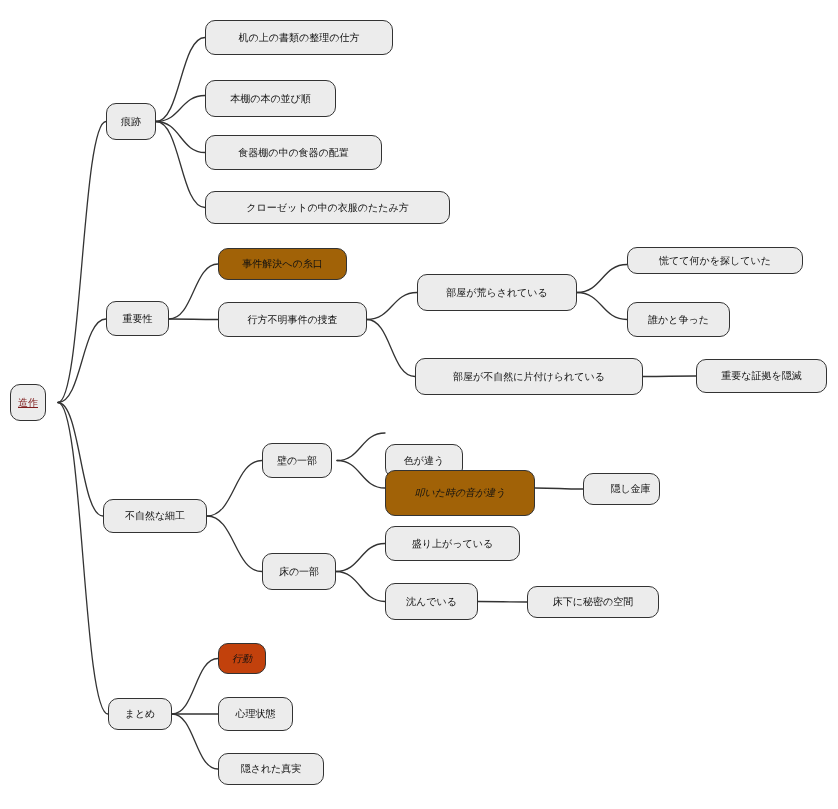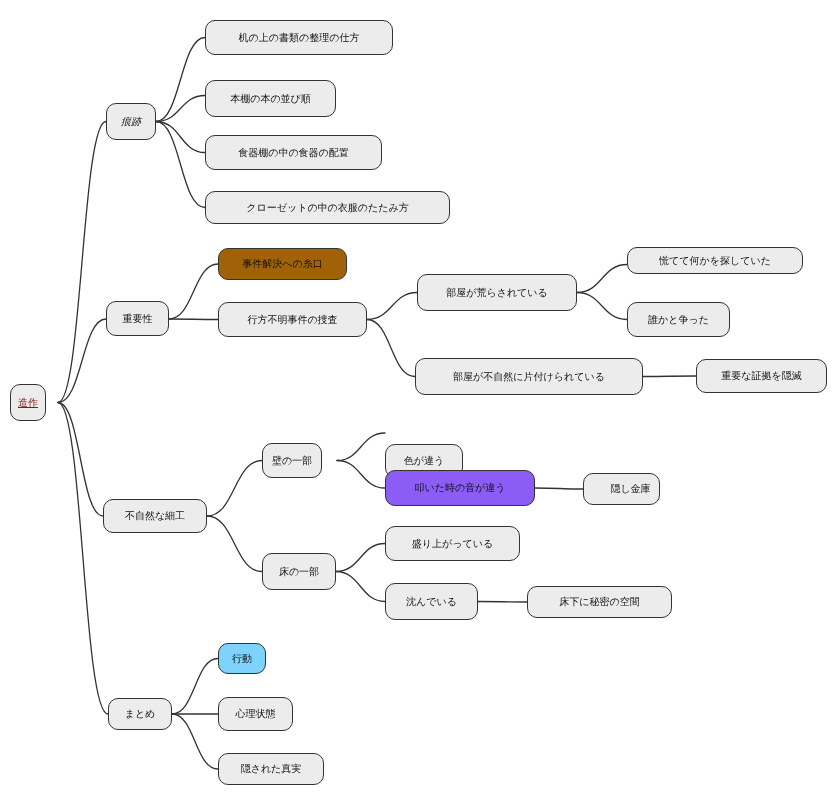--- a/index.html
+++ b/index.html
@@ -70,40 +70,40 @@
       <path d="M 336 571.5 C 360.5 571.5, 360.5 543.5, 385 543.5" fill="none" stroke="#333333" stroke-width="1.3" stroke-linecap="round"></path>
       <path d="M 336 571.5 C 360.5 571.5, 360.5 601.5, 385 601.5" fill="none" stroke="#333333" stroke-width="1.3" stroke-linecap="round"></path>
       <path d="M 478 601.5 C 502.5 601.5, 502.5 602, 527 602" fill="none" stroke="#333333" stroke-width="1.3" stroke-linecap="round"></path>
       <path d="M 58 402.5 C 83 402.5, 83 714, 108 714" fill="none" stroke="#333333" stroke-width="1.3" stroke-linecap="round"></path>
       <path d="M 172 714 C 195 714, 195 658.5, 218 658.5" fill="none" stroke="#333333" stroke-width="1.3" stroke-linecap="round"></path>
       <path d="M 172 714 C 195 714, 195 714, 218 714" fill="none" stroke="#333333" stroke-width="1.3" stroke-linecap="round"></path>
       <path d="M 172 714 C 195 714, 195 769, 218 769" fill="none" stroke="#333333" stroke-width="1.3" stroke-linecap="round"></path>
     </svg>
   <div id="node-layer">
       <div class="node" style="left: 10px; top: 384px; width: 36px; height: 37px; background: rgb(236, 236, 236); border: 1.5px solid rgb(51, 51, 51); color: #7f1d1d; text-decoration: underline;">造作</div>
-      <div class="node" style="left: 106px; top: 103px; width: 50px; height: 37px; background: rgb(236, 236, 236); border: 1.5px solid rgb(51, 51, 51); color: rgb(17, 17, 17); font-style: italic;">痕跡</div>
+      <div class="node" style="left: 106px; top: 103px; width: 50px; height: 37px; background: rgb(236, 236, 236); border: 1.5px solid rgb(51, 51, 51); color: rgb(17, 17, 17);">痕跡</div>
       <div class="node" style="left: 205px; top: 20px; width: 188px; height: 35px; background: rgb(236, 236, 236); border: 1.5px solid rgb(51, 51, 51); color: rgb(17, 17, 17);">机の上の書類の整理の仕方</div>
       <div class="node" style="left: 205px; top: 80px; width: 131px; height: 37px; background: rgb(236, 236, 236); border: 1.5px solid rgb(51, 51, 51); color: rgb(17, 17, 17);">本棚の本の並び順</div>
       <div class="node" style="left: 205px; top: 135px; width: 177px; height: 35px; background: rgb(236, 236, 236); border: 1.5px solid rgb(51, 51, 51); color: rgb(17, 17, 17);">食器棚の中の食器の配置</div>
       <div class="node" style="left: 205px; top: 191px; width: 245px; height: 33px; background: rgb(236, 236, 236); border: 1.5px solid rgb(51, 51, 51); color: rgb(17, 17, 17);">クローゼットの中の衣服のたたみ方</div>
       <div class="node" style="left: 106px; top: 301px; width: 63px; height: 35px; background: rgb(236, 236, 236); border: 1.5px solid rgb(51, 51, 51); color: rgb(17, 17, 17);">重要性</div>
       <div class="node" style="left: 218px; top: 248px; width: 129px; height: 32px; background: #a16207; border: 1.5px solid rgb(51, 51, 51); color: rgb(17, 17, 17);">事件解決への糸口</div>
       <div class="node" style="left: 218px; top: 302px; width: 149px; height: 35px; background: rgb(236, 236, 236); border: 1.5px solid rgb(51, 51, 51); color: rgb(17, 17, 17);">行方不明事件の捜査</div>
       <div class="node" style="left: 417px; top: 274px; width: 160px; height: 37px; background: rgb(236, 236, 236); border: 1.5px solid rgb(51, 51, 51); color: rgb(17, 17, 17);">部屋が荒らされている</div>
       <div class="node" style="left: 627px; top: 247px; width: 176px; height: 27px; background: rgb(236, 236, 236); border: 1.5px solid rgb(51, 51, 51); color: rgb(17, 17, 17);">慌てて何かを探していた</div>
       <div class="node" style="left: 627px; top: 302px; width: 103px; height: 35px; background: rgb(236, 236, 236); border: 1.5px solid rgb(51, 51, 51); color: rgb(17, 17, 17);">誰かと争った</div>
       <div class="node" style="left: 415px; top: 358px; width: 228px; height: 37px; background: rgb(236, 236, 236); border: 1.5px solid rgb(51, 51, 51); color: rgb(17, 17, 17);">部屋が不自然に片付けられている</div>
       <div class="node" style="left: 696px; top: 359px; width: 131px; height: 34px; background: rgb(236, 236, 236); border: 1.5px solid rgb(51, 51, 51); color: rgb(17, 17, 17);">重要な証拠を隠滅</div>
       <div class="node" style="left: 103px; top: 499px; width: 104px; height: 34px; background: rgb(236, 236, 236); border: 1.5px solid rgb(51, 51, 51); color: rgb(17, 17, 17);">不自然な細工</div>
-      <div class="node" style="left: 262px; top: 443px; width: 60px; height: 35px; background: rgb(236, 236, 236); border: 1.5px solid rgb(51, 51, 51); color: rgb(17, 17, 17);">壁の一部</div>
+      <div class="node" style="left: 262px; top: 443px; width: 70px; height: 35px; background: rgb(236, 236, 236); border: 1.5px solid rgb(51, 51, 51); color: rgb(17, 17, 17);">壁の一部</div>
       <div class="node" style="left: 385px; top: 416px; width: 78px; height: 34px; background: rgb(236, 236, 236); border: 1.5px solid rgb(51, 51, 51); color: rgb(17, 17, 17); margin-top: 28px;">色が違う</div>
-      <div class="node" style="left: 385px; top: 470px; width: 150px; height: 36px; background: #8b5cf6; border: 1.5px solid rgb(51, 51, 51); color: rgb(17, 17, 17);">叩いた時の音が違う</div>
+      <div class="node" style="left: 385px; top: 470px; width: 150px; height: 46px; background: #a16207; border: 1.5px solid rgb(51, 51, 51); color: rgb(17, 17, 17); font-style: italic;">叩いた時の音が違う</div>
       <div class="node" style="left: 583px; top: 473px; width: 77px; height: 32px; background: rgb(236, 236, 236); border: 1.5px solid rgb(51, 51, 51); color: rgb(17, 17, 17); padding-left: 18px;">隠し金庫</div>
       <div class="node" style="left: 262px; top: 553px; width: 74px; height: 37px; background: rgb(236, 236, 236); border: 1.5px solid rgb(51, 51, 51); color: rgb(17, 17, 17);">床の一部</div>
       <div class="node" style="left: 385px; top: 526px; width: 135px; height: 35px; background: rgb(236, 236, 236); border: 1.5px solid rgb(51, 51, 51); color: rgb(17, 17, 17);">盛り上がっている</div>
       <div class="node" style="left: 385px; top: 583px; width: 93px; height: 37px; background: rgb(236, 236, 236); border: 1.5px solid rgb(51, 51, 51); color: rgb(17, 17, 17);">沈んでいる</div>
-      <div class="node" style="left: 527px; top: 586px; width: 145px; height: 32px; background: rgb(236, 236, 236); border: 1.5px solid rgb(51, 51, 51); color: rgb(17, 17, 17);">床下に秘密の空間</div>
+      <div class="node" style="left: 527px; top: 586px; width: 132px; height: 32px; background: rgb(236, 236, 236); border: 1.5px solid rgb(51, 51, 51); color: rgb(17, 17, 17);">床下に秘密の空間</div>
       <div class="node" style="left: 108px; top: 698px; width: 64px; height: 32px; background: rgb(236, 236, 236); border: 1.5px solid rgb(51, 51, 51); color: rgb(17, 17, 17);">まとめ</div>
-      <div class="node" style="left: 218px; top: 643px; width: 48px; height: 31px; background: #7dd3fc; border: 1.5px solid rgb(51, 51, 51); color: rgb(17, 17, 17);">行動</div>
+      <div class="node" style="left: 218px; top: 643px; width: 48px; height: 31px; background: #c2410c; border: 1.5px solid rgb(51, 51, 51); color: rgb(17, 17, 17); font-style: italic;">行動</div>
       <div class="node" style="left: 218px; top: 697px; width: 75px; height: 34px; background: rgb(236, 236, 236); border: 1.5px solid rgb(51, 51, 51); color: rgb(17, 17, 17);">心理状態</div>
       <div class="node" style="left: 218px; top: 753px; width: 106px; height: 32px; background: rgb(236, 236, 236); border: 1.5px solid rgb(51, 51, 51); color: rgb(17, 17, 17);">隠された真実</div>
     </div>
 </div>
 
 </body></html>

